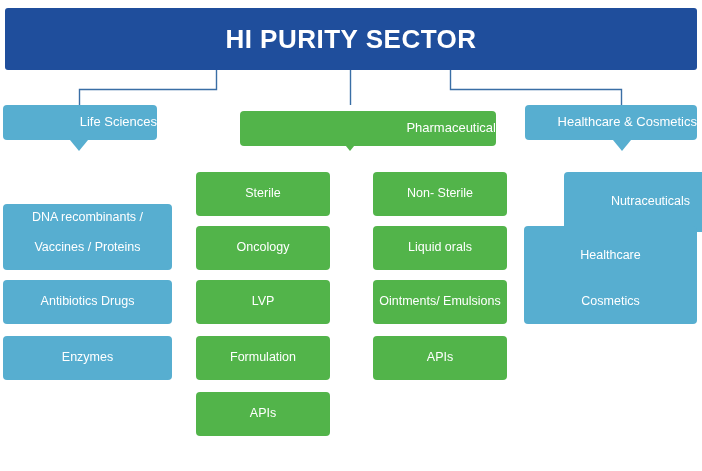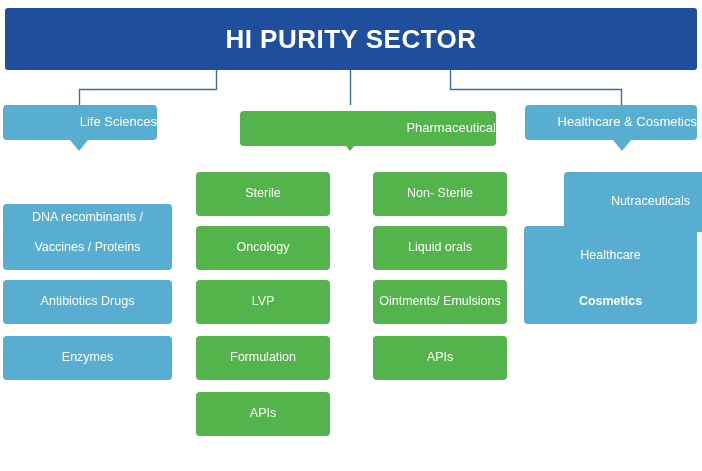--- a/index.html
+++ b/index.html
@@ -184,17 +184,17 @@
   <div class="leaf-box leaf-green" style="left:373px; top:336px; width:134px; height:44px;">
     <span class="leaf-label">APIs</span>
   </div>
 
   <div class="leaf-box leaf-blue" style="left:524px; top:172px; width:173px; height:60px;margin-left:40px;">
     <span class="leaf-label">Nutraceuticals</span>
   </div>
   <div class="leaf-box leaf-blue" style="left:524px; top:226px; width:173px; height:60px;">
     <span class="leaf-label">Healthcare</span>
   </div>
-  <div class="leaf-box leaf-blue" style="left:524px; top:280px; width:173px; height:44px;font-weight:bold;">
+  <div class="leaf-box leaf-blue" style="left:524px; top:280px; width:173px; height:44px;">
     <span class="leaf-label">Cosmetics</span>
   </div>
 
 </div>
 
 </body></html>

